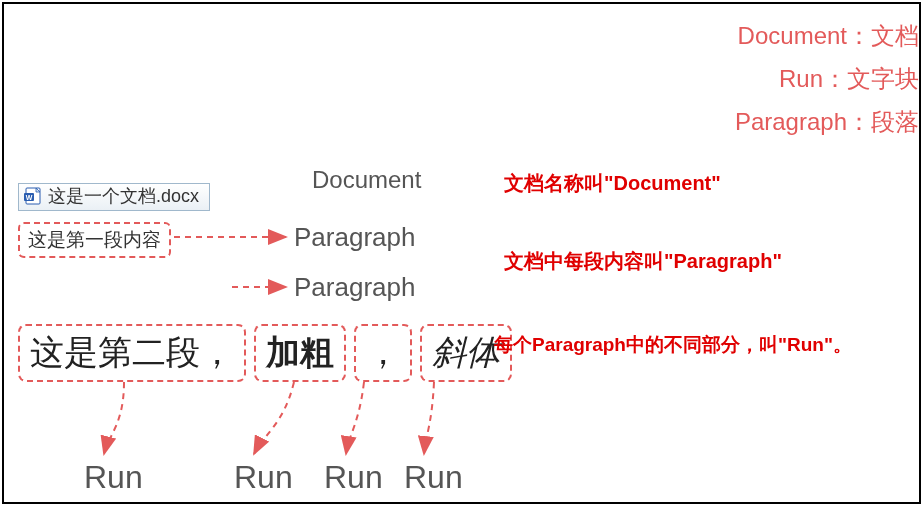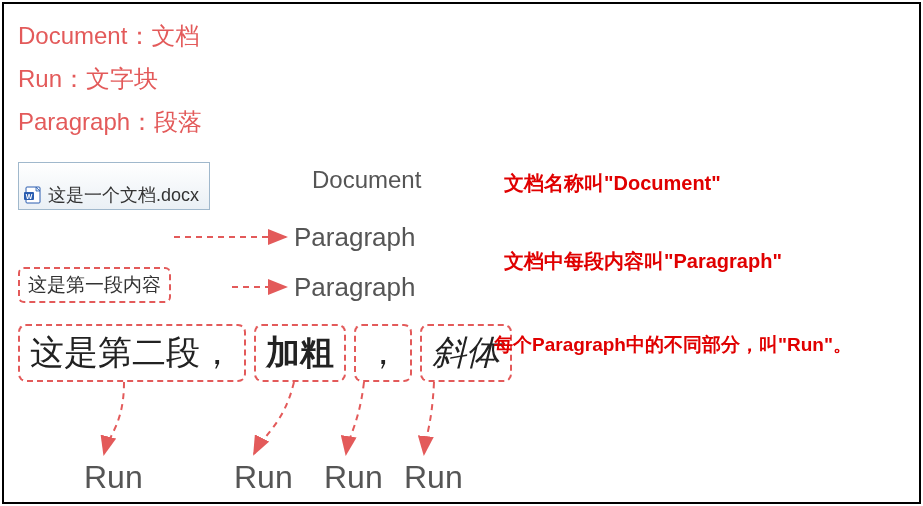--- a/index.html
+++ b/index.html
@@ -8,34 +8,35 @@
     background: #fff;
     width: 923px;
     height: 506px;
     position: relative;
   }
   .frame {
     position: absolute;
     left: 2px; top: 2px;
     width: 919px; height: 502px;
     border: 2px solid #000;
+    text-align: right;
   }
   .defs {
     font-size: 24px;
     color: #e35a5a;
     line-height: 1.8;
     padding: 10px 0 0 14px;
   }
   .docfile {
     position: absolute;
-    left: 14px; top: 158px;
+    left: 14px; top: 179px;
     display: flex; align-items: center;
     border: 1px solid #a0b8cc;
     background: linear-gradient(#fff,#eaf0f5);
-    padding: 20px 10px 2px 4px;
+    padding: 0 10px 2px 4px;
     font-size: 18px;
     color: #333;
   }
   .wicon {
     width: 20px; height: 20px; margin-right: 5px;
     display: inline-flex; align-items: center; justify-content: center;
   }
   .lbl-doc {
     position: absolute; left: 308px; top: 162px;
     font-size: 24px; color: #555;
@@ -45,21 +46,20 @@
     font-size: 20px; color: #e00000; font-weight: bold;
   }
   .dashbox {
     position: absolute;
     border: 2px dashed #e35a5a;
     border-radius: 6px;
     padding: 3px 8px;
     font-size: 19px;
     color: #333;
     background: #fff;
-    margin-top: 45px;
   }
   .p1 { left: 14px; top: 218px; }
   .p2 { left: 14px; top: 268px; }
   .p2 .b { font-weight: bold; }
   .p2 .i { font-style: italic; }
   .lbl-par1 { position: absolute; left: 290px; top: 218px; font-size: 26px; color: #555; }
   .lbl-par2 { position: absolute; left: 290px; top: 268px; font-size: 26px; color: #555; }
   .note-par { position: absolute; left: 500px; top: 244px; font-size: 20px; color: #e00000; font-weight: bold; }
 
   .runrow { position: absolute; left: 14px; top: 320px; display: flex; gap: 8px; align-items: center; }

